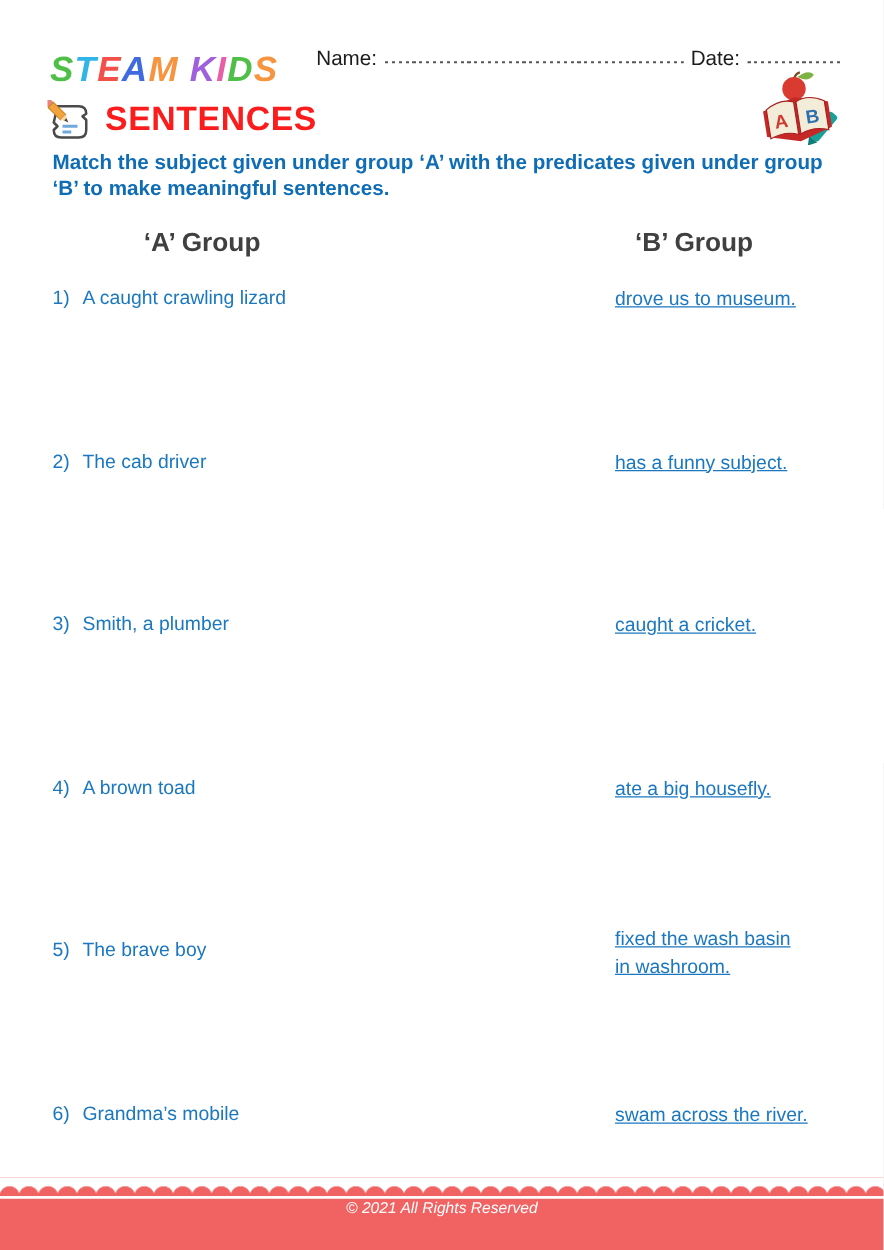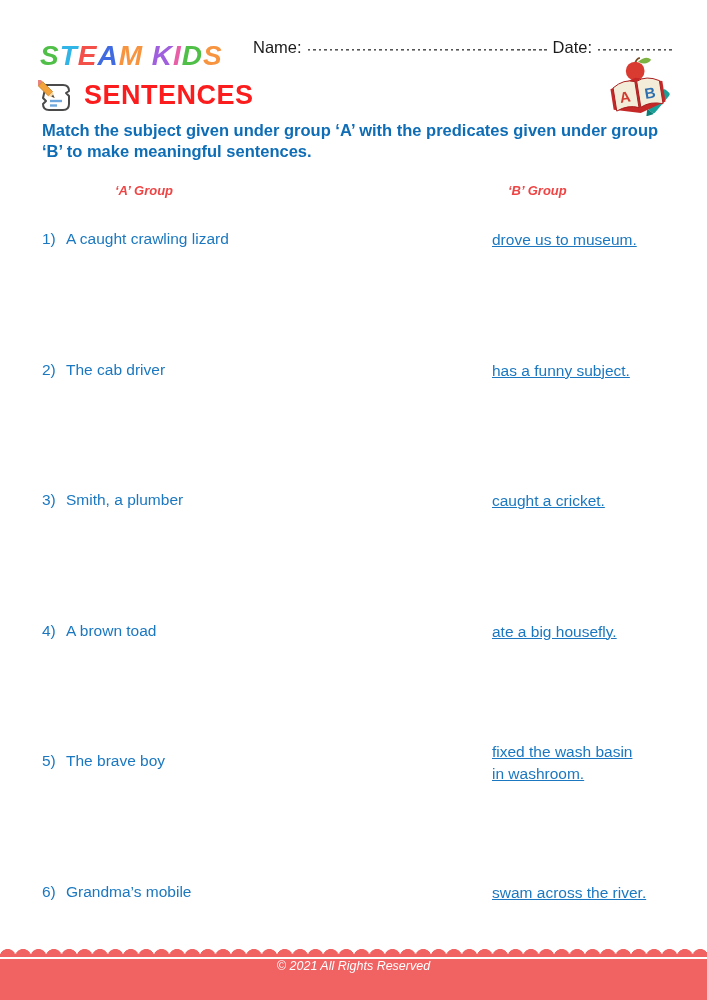--- a/index.html
+++ b/index.html
@@ -32,21 +32,21 @@
   
   .title-row { position:absolute; left:38px; top:80px; display:flex; align-items:flex-start; }
   .pencil-scroll { width:37px; height:35px; margin-right:9px; }
   .page-title { font-size:27px; font-weight:800; color:#fb1d1d; letter-spacing:0.5px; }
 
   
   .instruction { position:absolute; left:42px; top:120px; width:648px;
     font-size:16.5px; font-weight:700; color:#0f6db6; line-height:1.28; white-space:pre-line; }
 
   
-  .group-header { position:absolute; top:183px; font-size:13px; font-weight:700; color:#ef4444;font-style:italic; }
+  .group-header { position:absolute; top:183px; font-size:21px; font-weight:700; color:#404040; }
   .group-a { left:115px; }
   .group-b { left:508px; }
 
   
   .rows { position:absolute; left:0; top:229px; width:707px; }
   .row { position:relative; height:130.5px; }
   .cell-a { display:flex; padding-left:42px; font-size:15.5px; color:#1b78c0; line-height:1.25; }
   .cell-a .num { width:24px; flex:0 0 24px; }
   .cell-b { position:absolute; left:492px; top:0; width:185px;
     font-size:15.5px; color:#1b78c0; line-height:1.4; white-space:pre-line;text-decoration:underline; }

